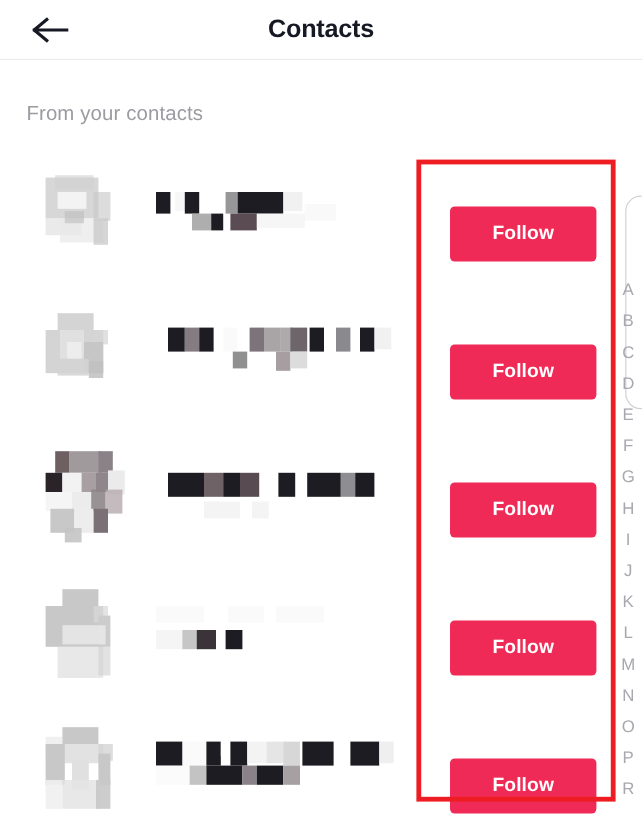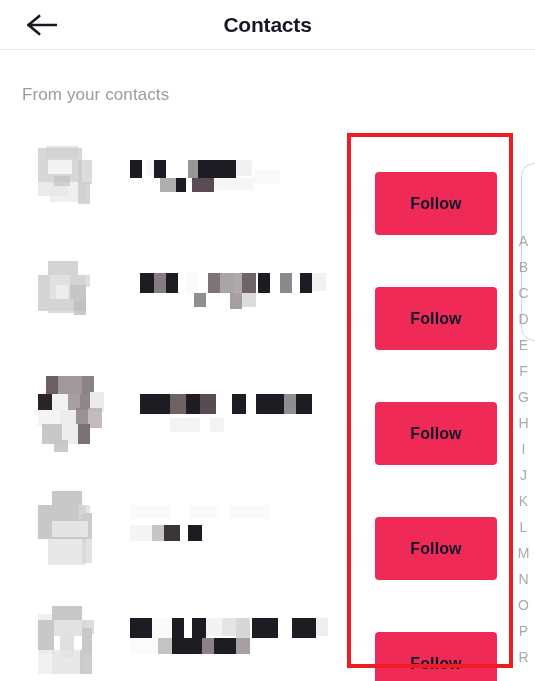--- a/index.html
+++ b/index.html
@@ -93,24 +93,24 @@
   }
   .px {
     position: absolute;
   }
 
   
   .follow-btn {
     position: absolute;
     left: 375px;
     width: 122px;
-    height: 63px;
+    height: 46px;
     border: none;
     border-radius: 4px;
-    color: #0f172a;
+    color: #ffffff;
     font-size: 16px;
     font-family: "Liberation Sans", sans-serif;
     font-weight: bold;
     letter-spacing: 0.1px;
     cursor: pointer;
     padding: 0;
     display: flex;
     align-items: center;
     justify-content: center;
   }

